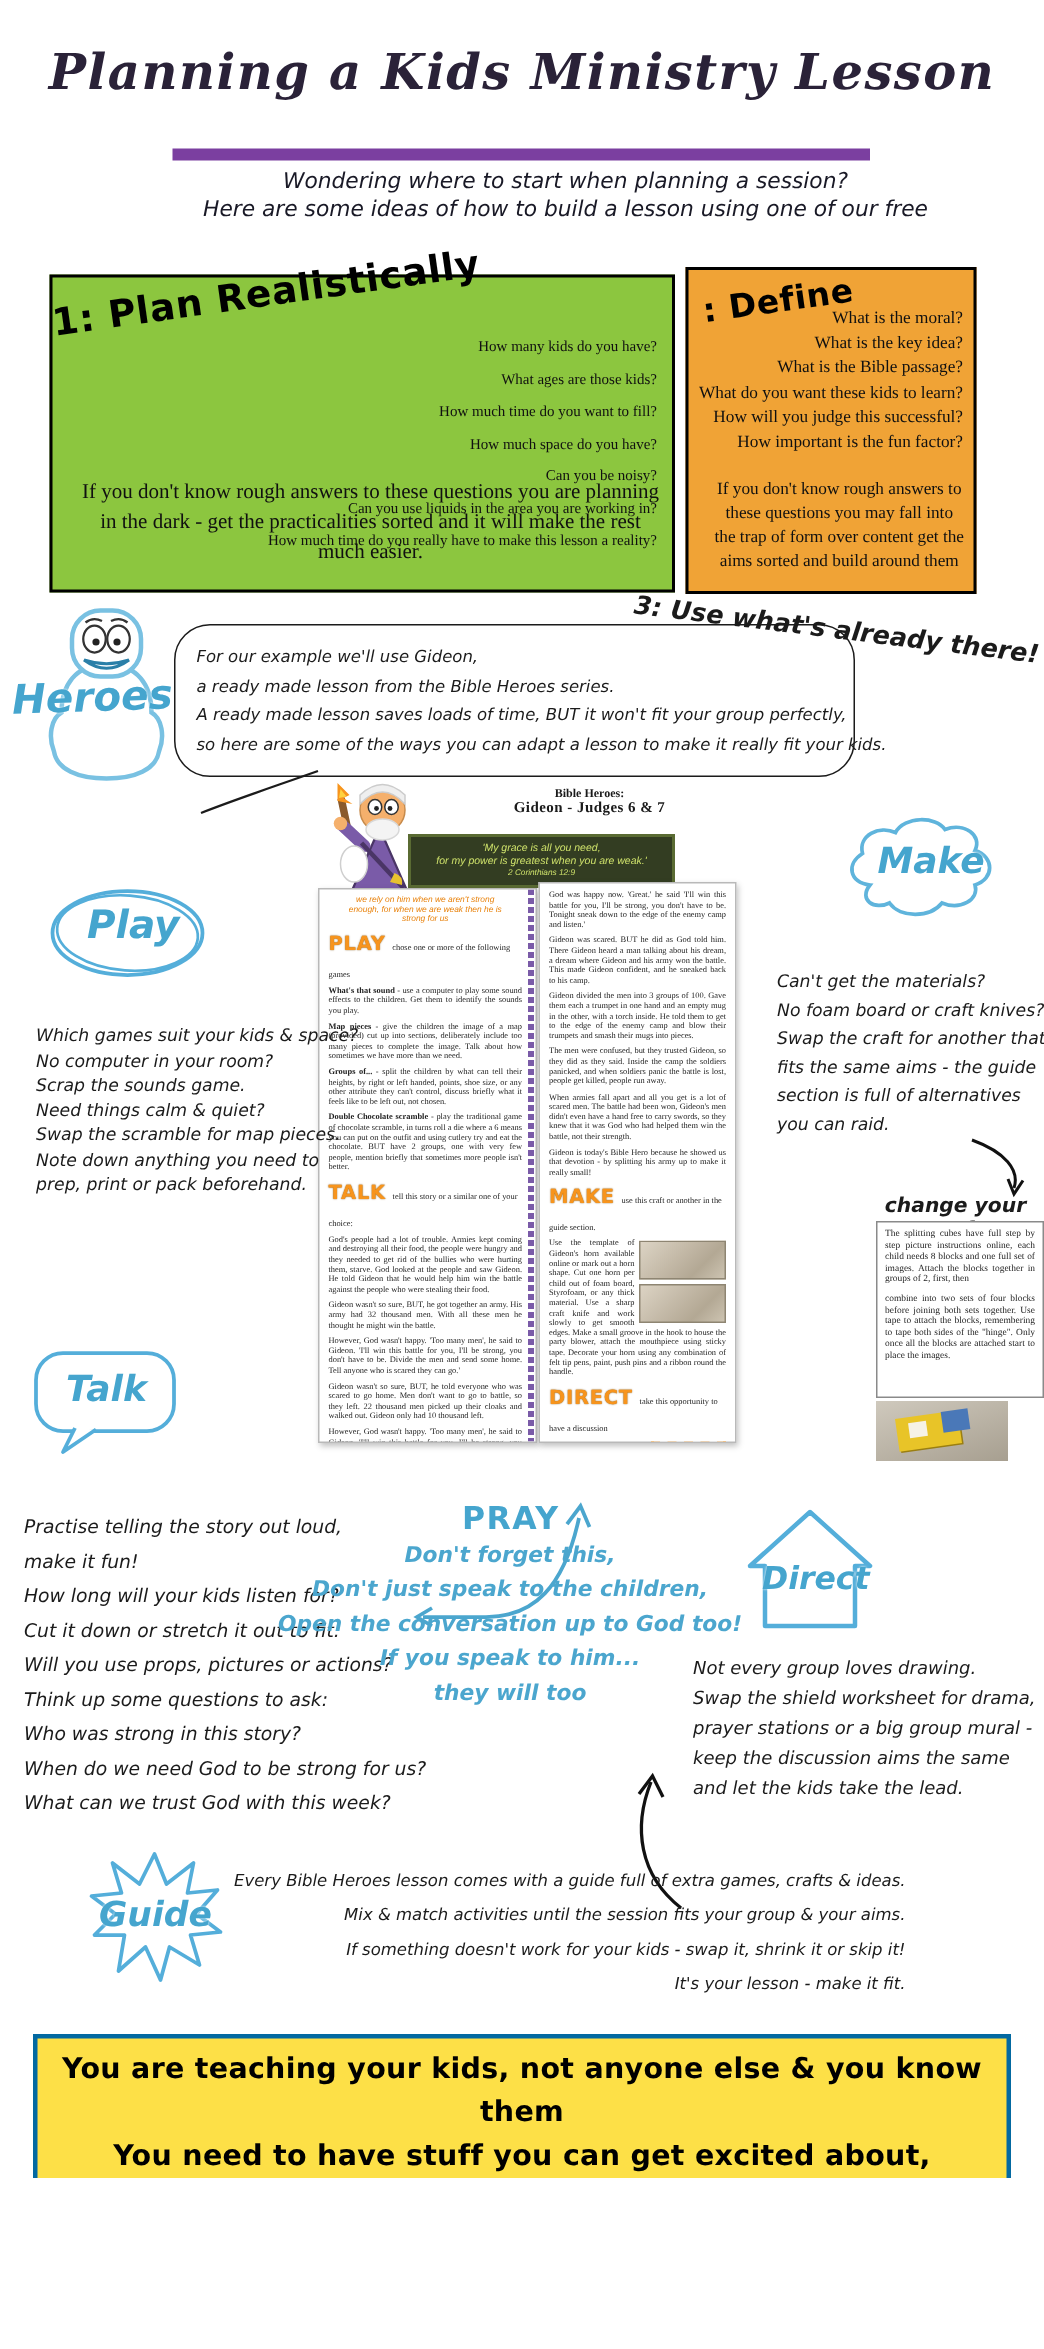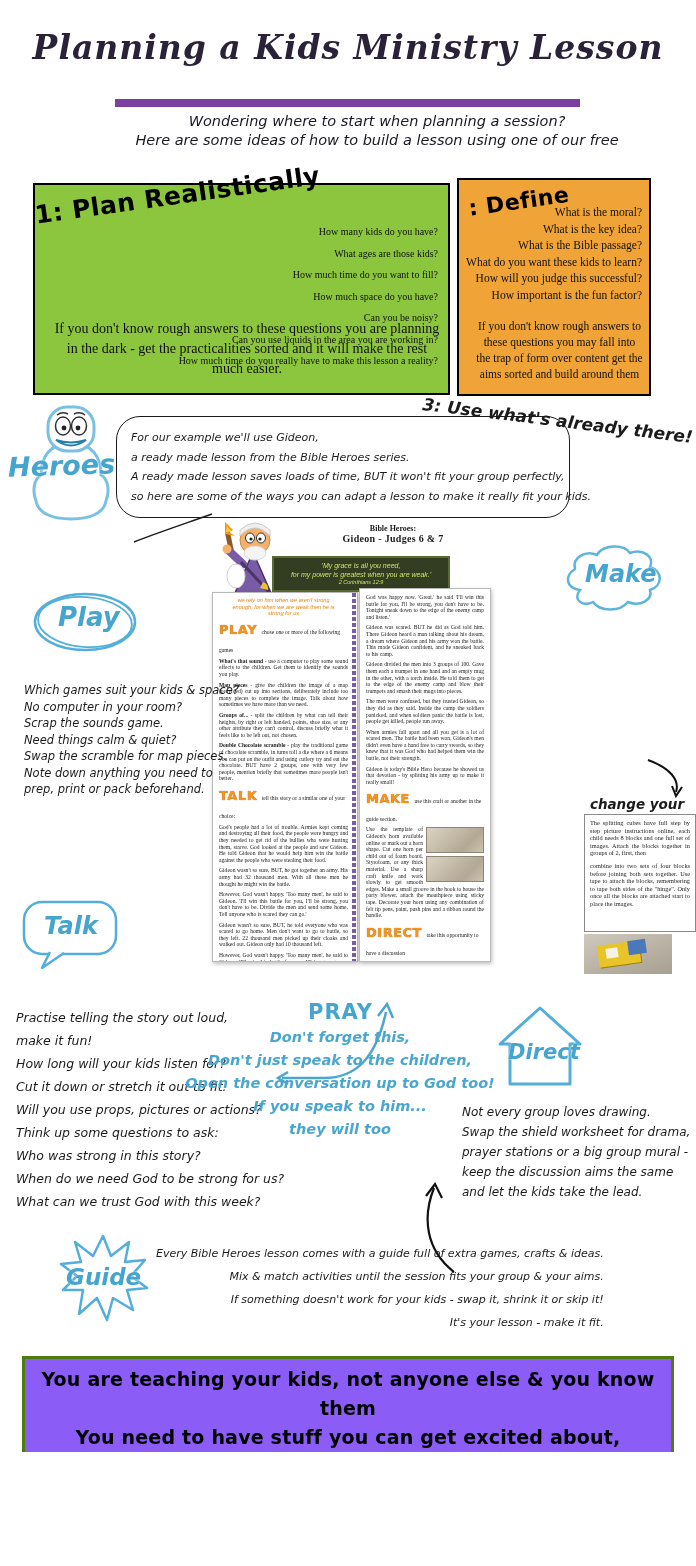--- a/index.html
+++ b/index.html
@@ -37,21 +37,21 @@
            color:#F7941D;letter-spacing:.5px;text-shadow:0 0 1px #7a4a00;}
   .docintro{font-family:"Liberation Serif",serif;font-size:5.6px;color:#222;}
   .aimnote{color:#E8820C;font-style:italic;text-align:center;font-size:5.6px;line-height:6.6px;}
   .photo{background:linear-gradient(135deg,#ded5c6,#b3a894 70%,#cfc6b4);
          box-shadow:inset 0 0 0 1px #8e8572;}
   .craftbox{background:#fff;border:1px solid #8a8a8a;box-sizing:border-box;
             font-family:"Liberation Serif",serif;font-size:6.3px;line-height:7.6px;
             text-align:justify;color:#1d1d1d;padding:4px 5px;}
   .craftbox p{margin:0 0 5px 0;}
   
-  .yellowbox{background:#8b5cf6;border:3px solid #4d7c0f;box-sizing:border-box;}
+  .yellowbox{background:#fde047;border:3px solid #0369a1;box-sizing:border-box;}
   .quote{width:100%;text-align:center;font-size:19px;line-height:29px;color:#000;letter-spacing:.2px;}
   .credit{font-size:12px;font-style:italic;color:#2e2e2e;}
   svg{display:block;}
 </style>
 </head>
 <body>
 
 <div id="page">
 
   <div class="abs title" style="left:0;top:28px;">Planning a Kids Ministry Lesson</div>
@@ -220,20 +220,28 @@
     <div>Note down anything you need to</div>
     <div>prep, print or pack beforehand.</div>
   </div>
 
   <div class="abs" style="left:558px;top:538px;width:114px;height:80px;">
     <svg width="114" height="80" viewBox="0 0 114 80">
       <path d="M22,52 C8,50 6,38 17,31 C14,19 28,12 39,17 C45,6 66,6 72,15 C85,10 97,19 92,29 C105,33 105,48 92,52 C95,62 82,69 70,64 C62,74 42,74 35,64 C25,69 14,62 22,52 Z" fill="#ffffff" stroke="#5FB4DC" stroke-width="2.5"></path>
     </svg>
   </div>
   <div class="abs bluelabel" style="left:585px;top:560px;font-size:24px;">Make</div>
+  <div class="abs hand notes" style="left:518px;top:645px;font-size:11.5px;line-height:19px;">
+    <div>Can't get the materials?</div>
+    <div>No foam board or craft knives?</div>
+    <div>Swap the craft for another that</div>
+    <div>fits the same aims - the guide</div>
+    <div>section is full of alternatives</div>
+    <div>you can raid.</div>
+  </div>
   <svg class="abs" style="left:642px;top:756px;" width="46" height="44" viewBox="0 0 46 44">
     <path d="M6,4 C28,12 38,24 34,36" fill="none" stroke="#111" stroke-width="2"></path>
     <path d="M30,30 L34,40 L40,31" fill="none" stroke="#111" stroke-width="2"></path>
   </svg>
 
   <div class="abs hand" style="left:578px;top:796px;width:118px;text-align:center;font-size:13.5px;font-weight:bold;">change your craft</div>
   <div class="abs craftbox" style="left:584px;top:814px;width:112px;height:118px;">
     <p>The splitting cubes have full step by step picture instructions online, each child needs 8 blocks and one full set of images. Attach the blocks together in groups of 2, first, then</p>
     <p>combine into two sets of four blocks before joining both sets together. Use tape to attach the blocks, remembering to tape both sides of the "hinge". Only once all the blocks are attached start to place the images.</p>
   </div>

